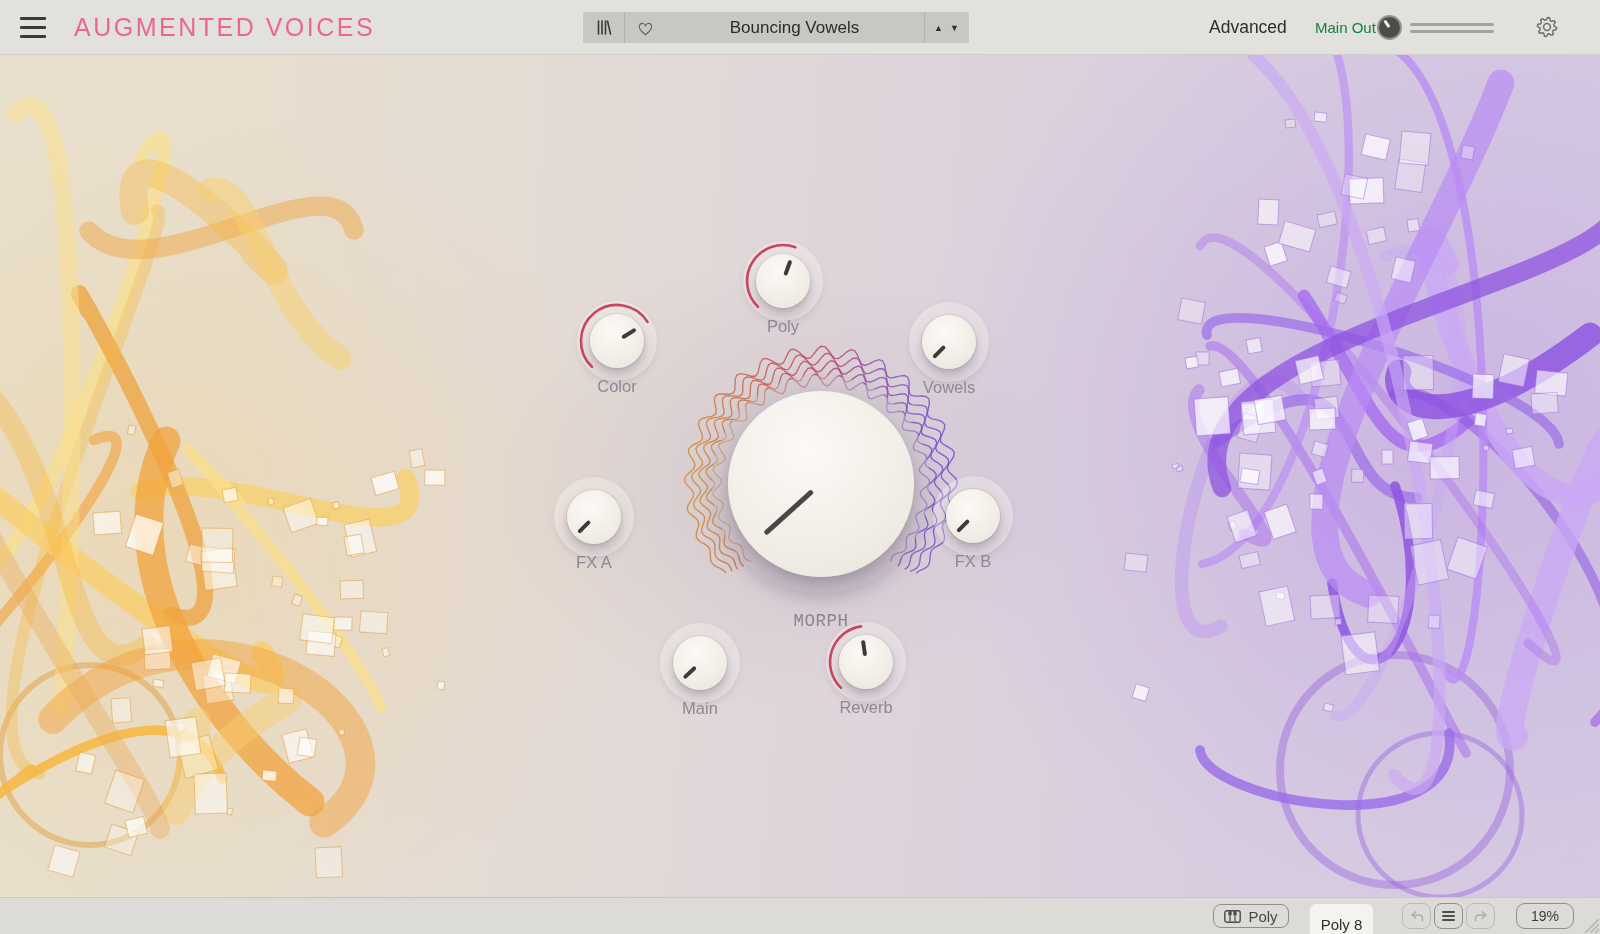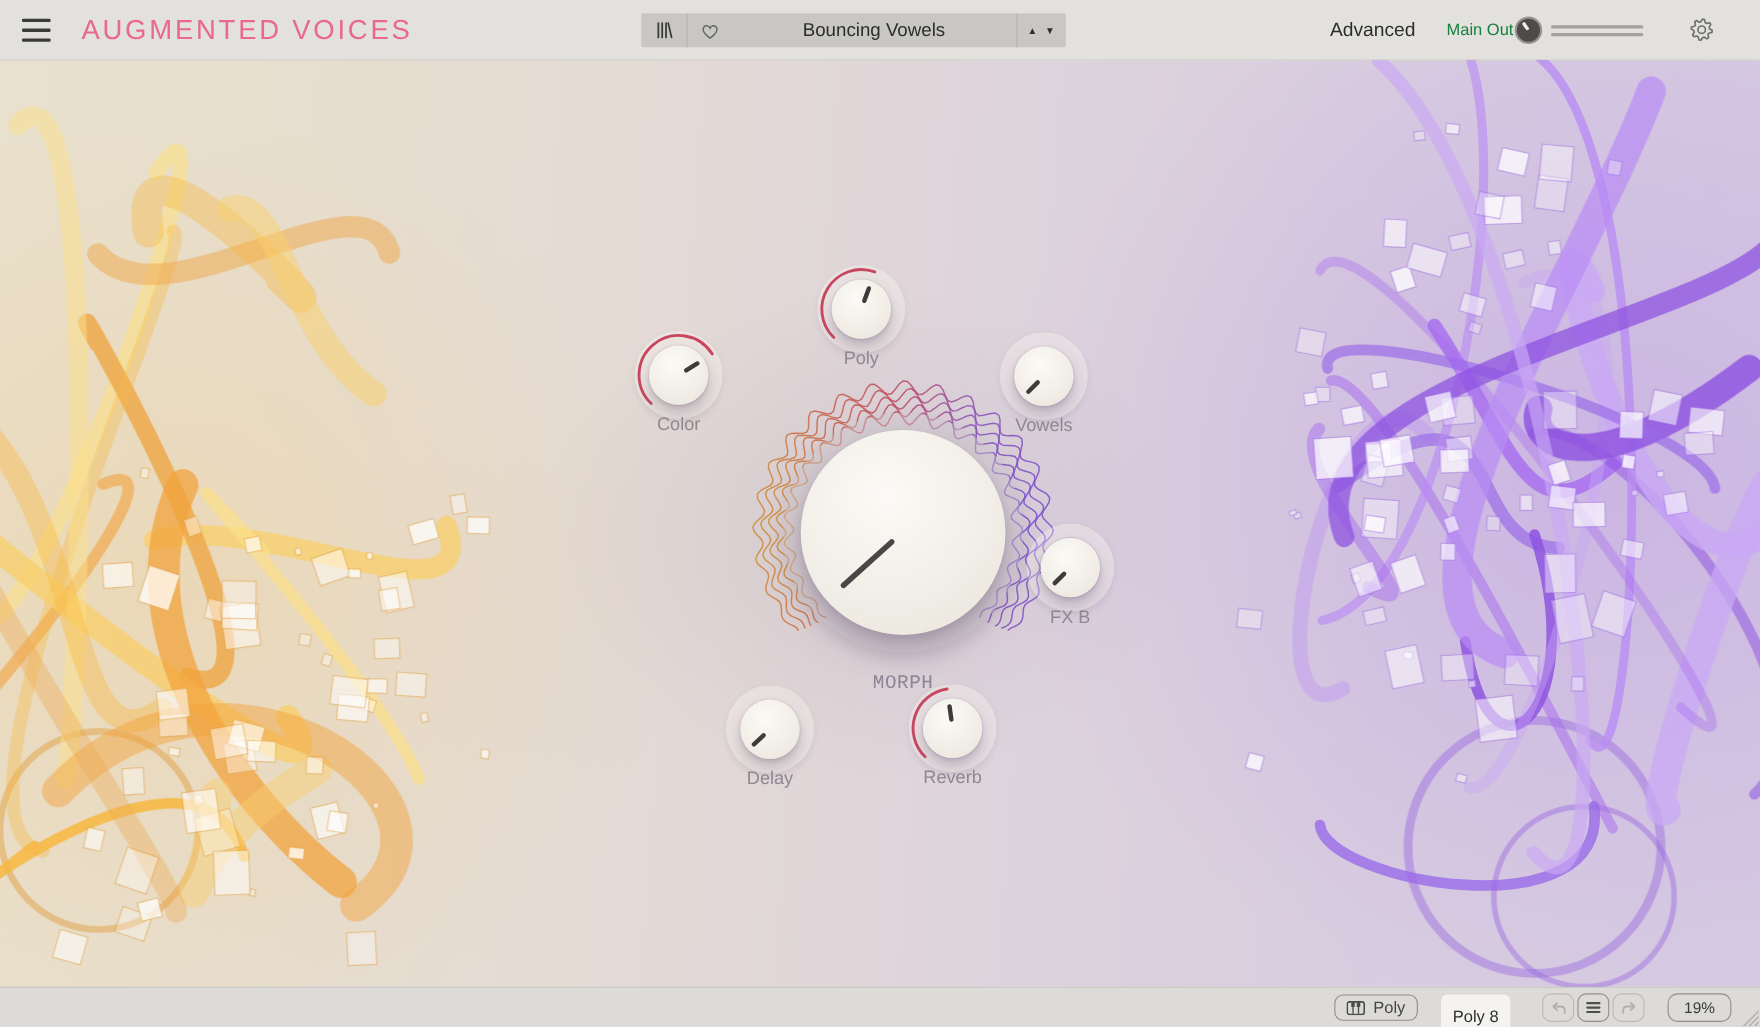--- a/index.html
+++ b/index.html
@@ -316,41 +316,51 @@
       <div class="halo"></div>
       <svg class="arcsvg" viewBox="0 0 120 120"></svg>
       <div class="knob">
           <div class="rot" style="transform: rotate(-135deg);">
             <div class="needle"></div>
           </div>
         </div>
       <div class="klabel">Vowels</div>
     </div>
 
+    <div class="kwrap small" style="left:534px;top:402px">
+      <div class="halo"></div>
+      <svg class="arcsvg" viewBox="0 0 120 120"></svg>
+      <div class="knob">
+          <div class="rot" style="transform: rotate(-135deg);">
+            <div class="needle"></div>
+          </div>
+        </div>
+      <div class="klabel">FX A</div>
+    </div>
 
     <div class="kwrap small" style="left:913px;top:401px">
       <div class="halo"></div>
       <svg class="arcsvg" viewBox="0 0 120 120"></svg>
       <div class="knob">
           <div class="rot" style="transform: rotate(-135deg);">
             <div class="needle"></div>
           </div>
         </div>
       <div class="klabel">FX B</div>
     </div>
 
     <div class="kwrap small" style="left:640px;top:548px">
       <div class="halo"></div>
       <svg class="arcsvg" viewBox="0 0 120 120"></svg>
       <div class="knob">
           <div class="rot" style="transform: rotate(-133deg);">
             <div class="needle"></div>
           </div>
         </div>
-      <div class="klabel">Delay</div>
+      <div class="klabel">Main</div>
     </div>
 
     <div class="kwrap small" style="left:806px;top:547px">
       <div class="halo"></div>
       <svg class="arcsvg" viewBox="0 0 120 120">
           <path d="M35.0 85.9 A36 36 0 0 1 55.0 24.4" fill="none" stroke="#c8475f" stroke-width="2.6" stroke-linecap="round"></path>
         </svg>
       <div class="knob">
           <div class="rot" style="transform: rotate(-8deg);">
             <div class="needle"></div>

